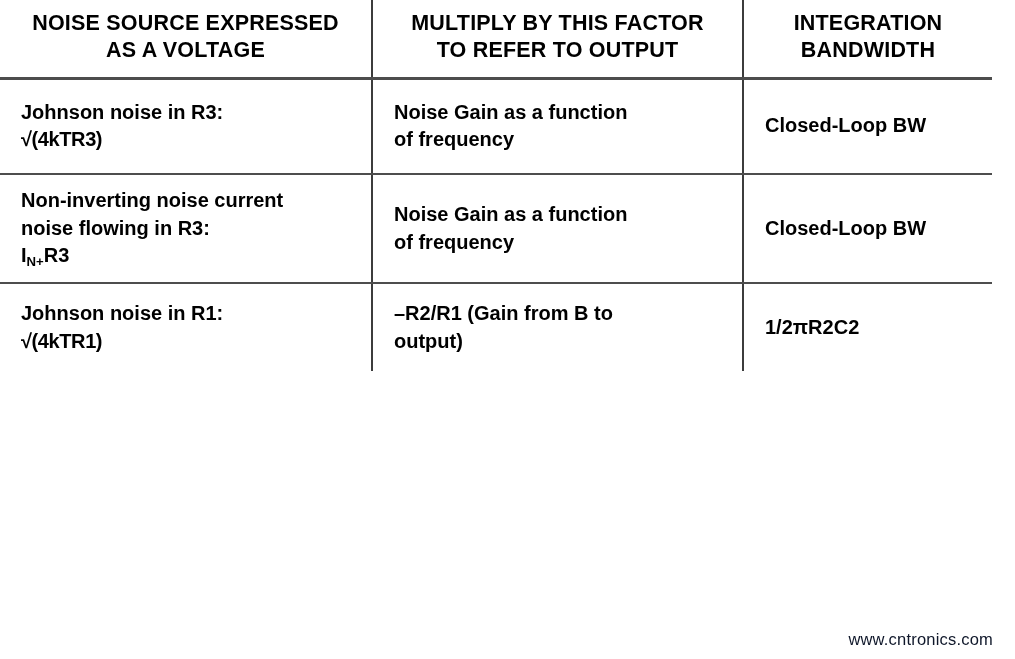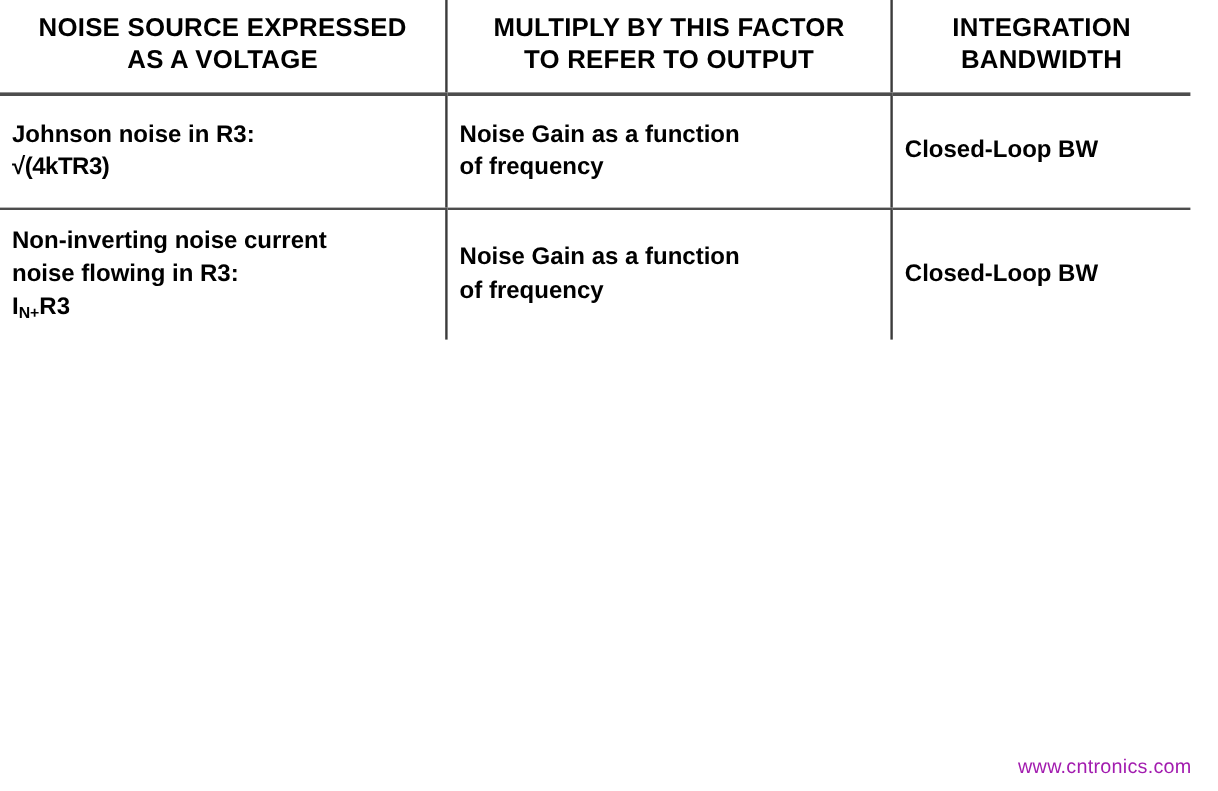--- a/index.html
+++ b/index.html
@@ -30,21 +30,21 @@
     table-layout: fixed;
   }
 
   table.noise-table col.c1 { width: 372px; }
   table.noise-table col.c2 { width: 371px; }
   table.noise-table col.c3 { width: 249px; }
 
   table.noise-table th,
   table.noise-table td {
     vertical-align: middle;
-    padding: 0 10px;
+    padding: 0 21px;
     box-sizing: border-box;
   }
 
   
   table.noise-table thead th {
     font-weight: bold;
     font-size: 21.5px;
     line-height: 1.28;
     letter-spacing: 0.2px;
     height: 78px;
@@ -89,21 +89,21 @@
   }
 
   .radic { letter-spacing: -0.02em; }
 
   .watermark {
     position: absolute;
     right: 22px;
     bottom: 10px;
     font-size: 16.5px;
     font-weight: normal;
-    color: #a21caf;
+    color: #0f172a;
     letter-spacing: 0.2px;
     white-space: nowrap;
   }
 </style>
 </head>
 <body>
 
 <div class="table-wrap">
 
   <table class="noise-table">
@@ -155,20 +155,33 @@
         <td class="col-div-left">
           <span class="cell-line">Noise Gain as a function</span>
           <span class="cell-line">of frequency</span>
         </td>
         <td class="col-div-left">
           <span class="cell-line">Closed-Loop BW</span>
         </td>
       </tr>
 
 
+      <tr class="r4">
+        <td>
+          <span class="cell-line">Johnson noise in R1:</span>
+          <span class="cell-line radic"><span>√(4kTR1)</span></span>
+        </td>
+        <td class="col-div-left">
+          <span class="cell-line">–R2/R1 (Gain from B to</span>
+          <span class="cell-line">output)</span>
+        </td>
+        <td class="col-div-left">
+          <span class="cell-line">1/2πR2C2</span>
+        </td>
+      </tr>
 
 
 
     </tbody>
   </table>
 
   <div class="watermark">www.cntronics.com</div>
 
 </div>
 

